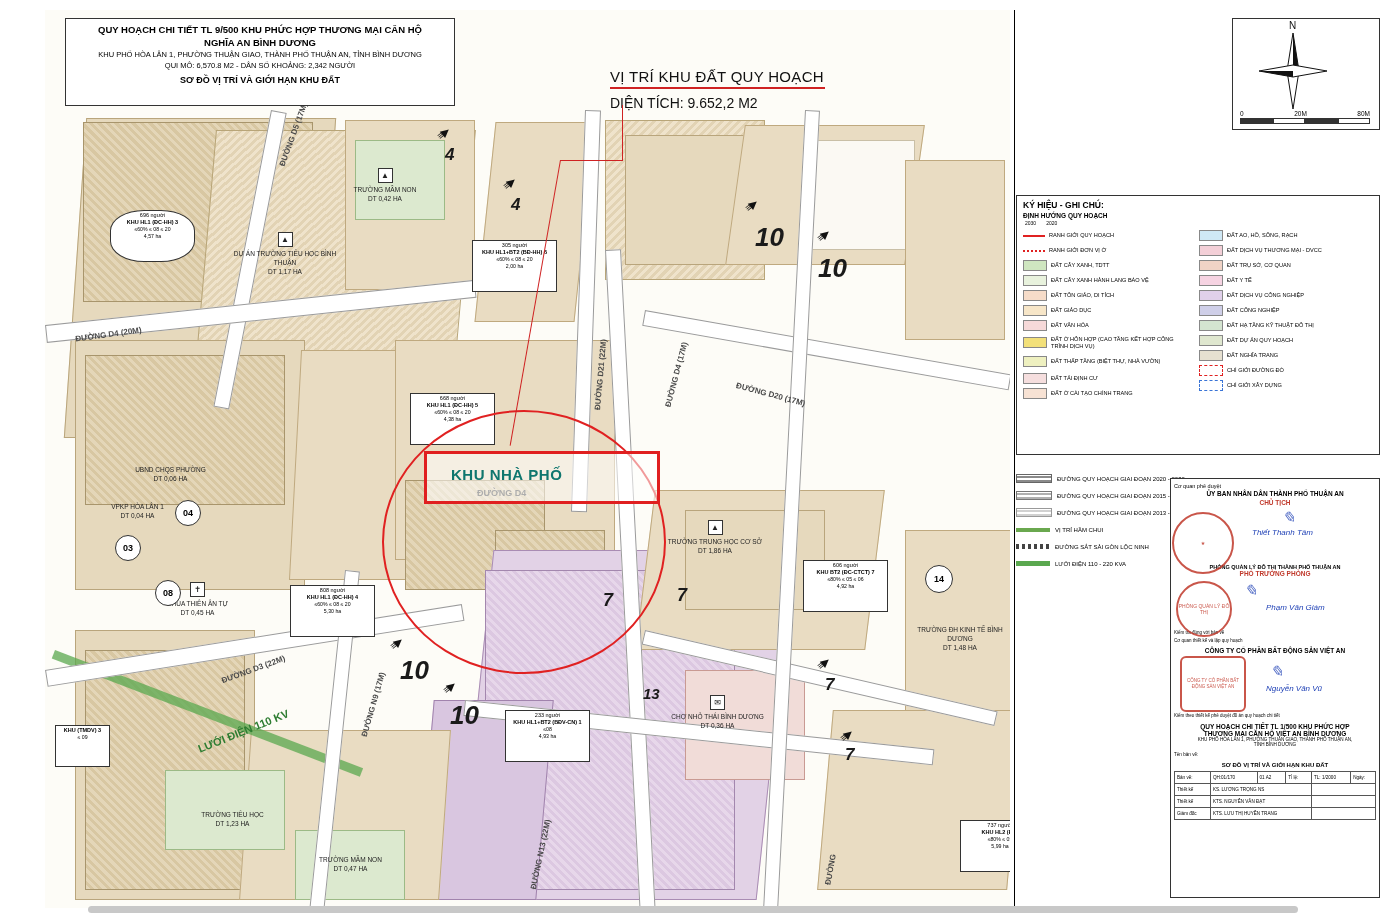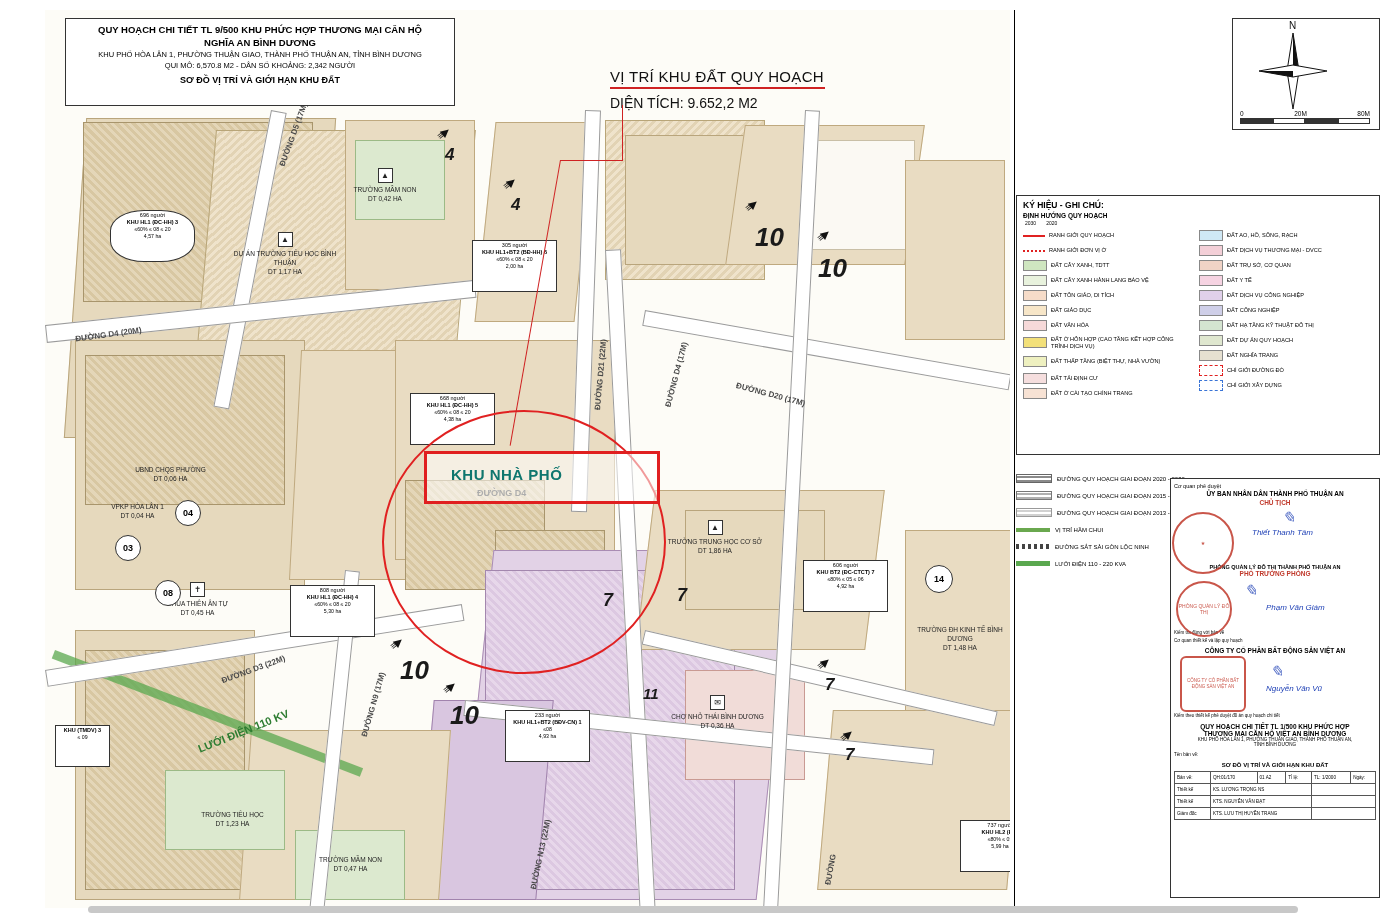--- a/index.html
+++ b/index.html
@@ -251,21 +251,21 @@
       <div class="circlenum" style="left:880px;top:555px;width:26px;height:26px;">14</div>
 
       <div class="bignum" style="left:710px;top:212px;">10</div>
       <div class="bignum" style="left:773px;top:243px;">10</div>
       <div class="bignum" style="left:355px;top:645px;">10</div>
       <div class="bignum" style="left:405px;top:690px;">10</div>
       <div class="bignum" style="left:558px;top:580px;font-size:18px;">7</div>
       <div class="bignum" style="left:632px;top:575px;font-size:18px;">7</div>
       <div class="bignum" style="left:780px;top:665px;font-size:17px;">7</div>
       <div class="bignum" style="left:800px;top:735px;font-size:17px;">7</div>
-      <div class="bignum" style="left:598px;top:675px;font-size:15px;">11</div>
+      <div class="bignum" style="left:598px;top:675px;font-size:15px;">13</div>
       <div class="bignum" style="left:400px;top:135px;font-size:17px;">4</div>
       <div class="bignum" style="left:466px;top:185px;font-size:17px;">4</div>
 
       <div class="arrows" style="left:392px;top:118px;transform:rotate(-40deg);">≡▶</div>
       <div class="arrows" style="left:458px;top:168px;transform:rotate(-40deg);">≡▶</div>
       <div class="arrows" style="left:700px;top:190px;transform:rotate(-40deg);">≡▶</div>
       <div class="arrows" style="left:772px;top:220px;transform:rotate(-40deg);">≡▶</div>
       <div class="arrows" style="left:345px;top:628px;transform:rotate(-40deg);">≡▶</div>
       <div class="arrows" style="left:398px;top:672px;transform:rotate(-40deg);">≡▶</div>
       <div class="arrows" style="left:772px;top:648px;transform:rotate(-40deg);">≡▶</div>

